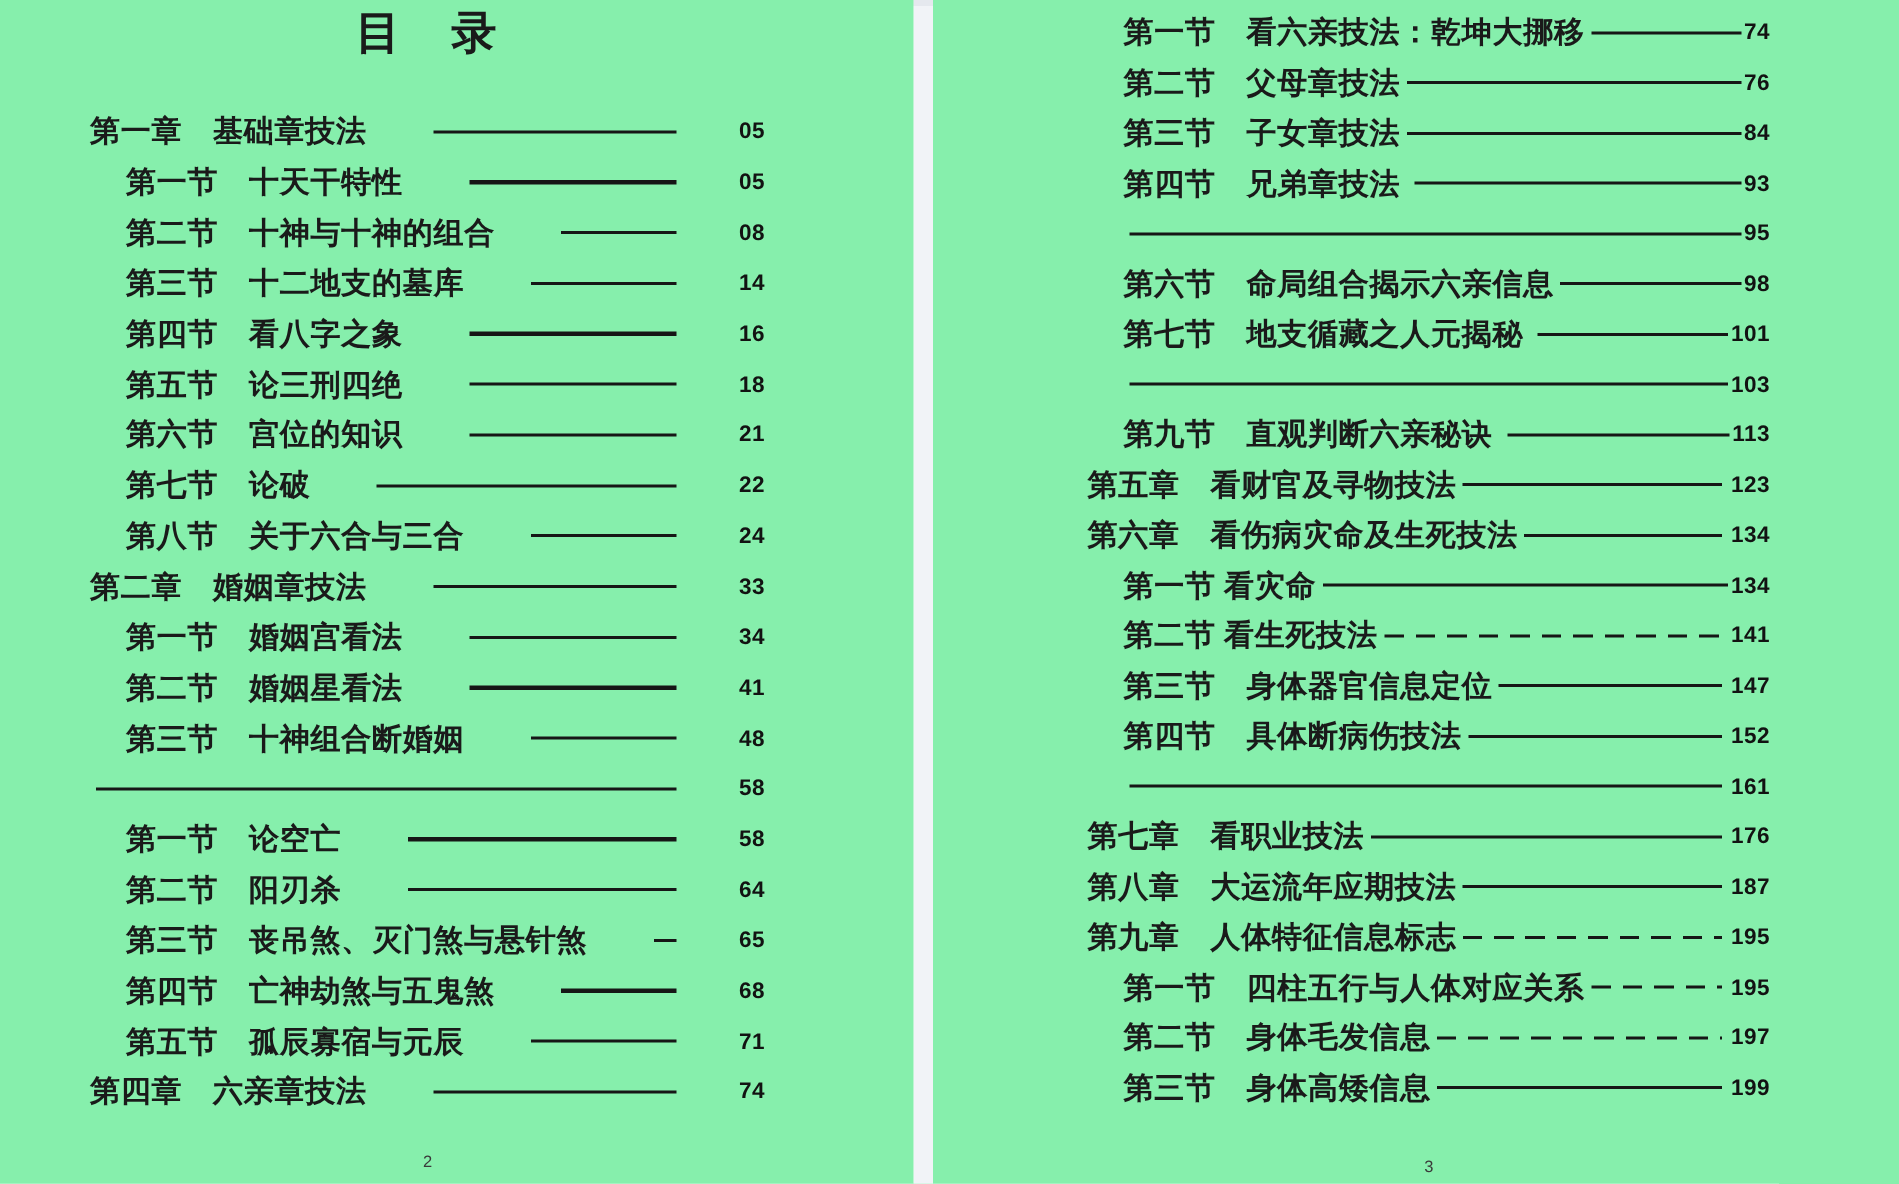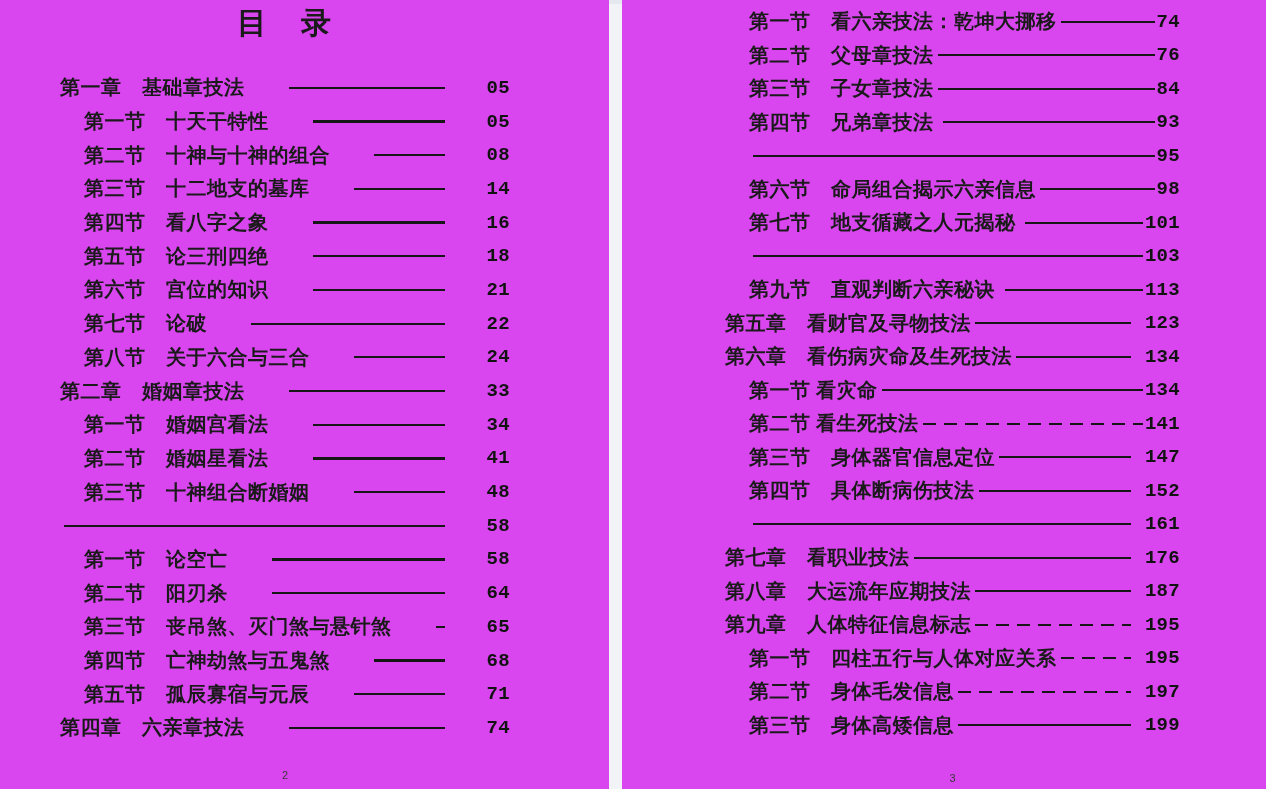--- a/index.html
+++ b/index.html
@@ -14,21 +14,21 @@
     display:flex;
     width:1266px;height:789px;
   }
   .scan-edge{
     position:absolute;top:0;left:0;right:0;height:4px;
     background:rgba(198,205,215,0.28);
     pointer-events:none;
   }
   .page{
     position:relative;
-    background:#d946ef;
+    background:#86efac;
     height:789px;
     box-sizing:border-box;
   }
   .page.left{width:609px;}
   .page.right{width:644px;}
   .gutter{
     width:13px;height:789px;
     background:#f1f3f7;
     flex:0 0 13px;
   }
@@ -70,23 +70,23 @@
     margin:0 2px 0 4px;
     align-self:center;
     min-width:8px;
   }
   .leader.solid{background:#161616;}
   .leader.dashed{
     background:repeating-linear-gradient(90deg,#161616 0 13px,transparent 13px 21px);
   }
   .entry-page{
     flex:0 0 auto;
-    font-family:Liberation Mono, monospace;
+    font-family:Liberation Sans, sans-serif;
     font-weight:700;
-    font-size:19px;
+    font-size:15px;
     letter-spacing:0.3px;
     white-space:pre;
     color:#121212;
   }
   .page-footer{
     position:absolute;
     bottom:8px;
     text-align:center;
     font-size:11px;
     color:#3a3a3a;

